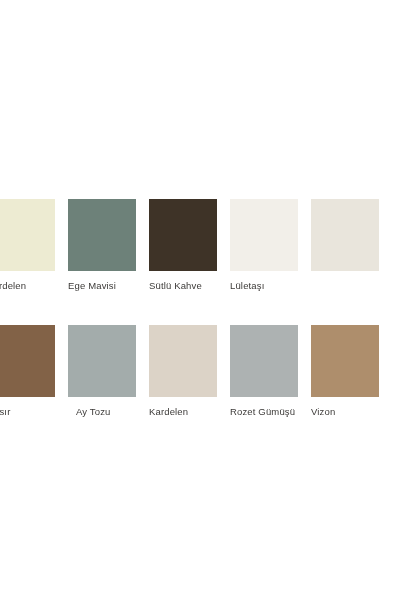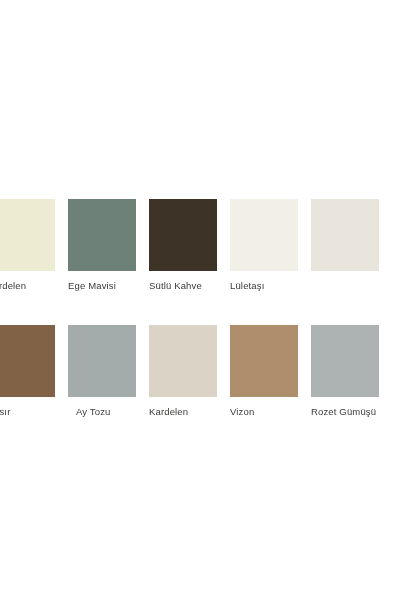--- a/index.html
+++ b/index.html
@@ -91,26 +91,26 @@
     </div>
     <div class="swatch-cell">
       <span class="swatch-chip" style="background-color: rgb(163, 172, 171);"></span>
       <span class="swatch-label" style="color: rgb(60, 58, 56); margin-left: 8px;">Ay Tozu</span>
     </div>
     <div class="swatch-cell">
       <span class="swatch-chip" style="background-color: rgb(220, 211, 199);"></span>
       <span class="swatch-label" style="color: rgb(60, 58, 56);">Kardelen</span>
     </div>
     <div class="swatch-cell">
+      <span class="swatch-chip" style="background-color: rgb(173, 178, 178);"></span>
+      <span class="swatch-label" style="color: rgb(60, 58, 56);">Rozet Gümüşü</span>
+    </div>
+    <div class="swatch-cell">
       <span class="swatch-chip" style="background-color: rgb(174, 142, 108);"></span>
       <span class="swatch-label" style="color: rgb(60, 58, 56);">Vizon</span>
-    </div>
-    <div class="swatch-cell">
-      <span class="swatch-chip" style="background-color: rgb(173, 178, 178);"></span>
-      <span class="swatch-label" style="color: rgb(60, 58, 56);">Rozet Gümüşü</span>
     </div>
     <div class="swatch-cell">
       <span class="swatch-chip" style="background-color: rgb(255, 255, 255);"></span>
       <span class="swatch-label" style="color: rgb(60, 58, 56);"></span>
     </div>
   </div>
 
 </div>
 
 </body></html>

